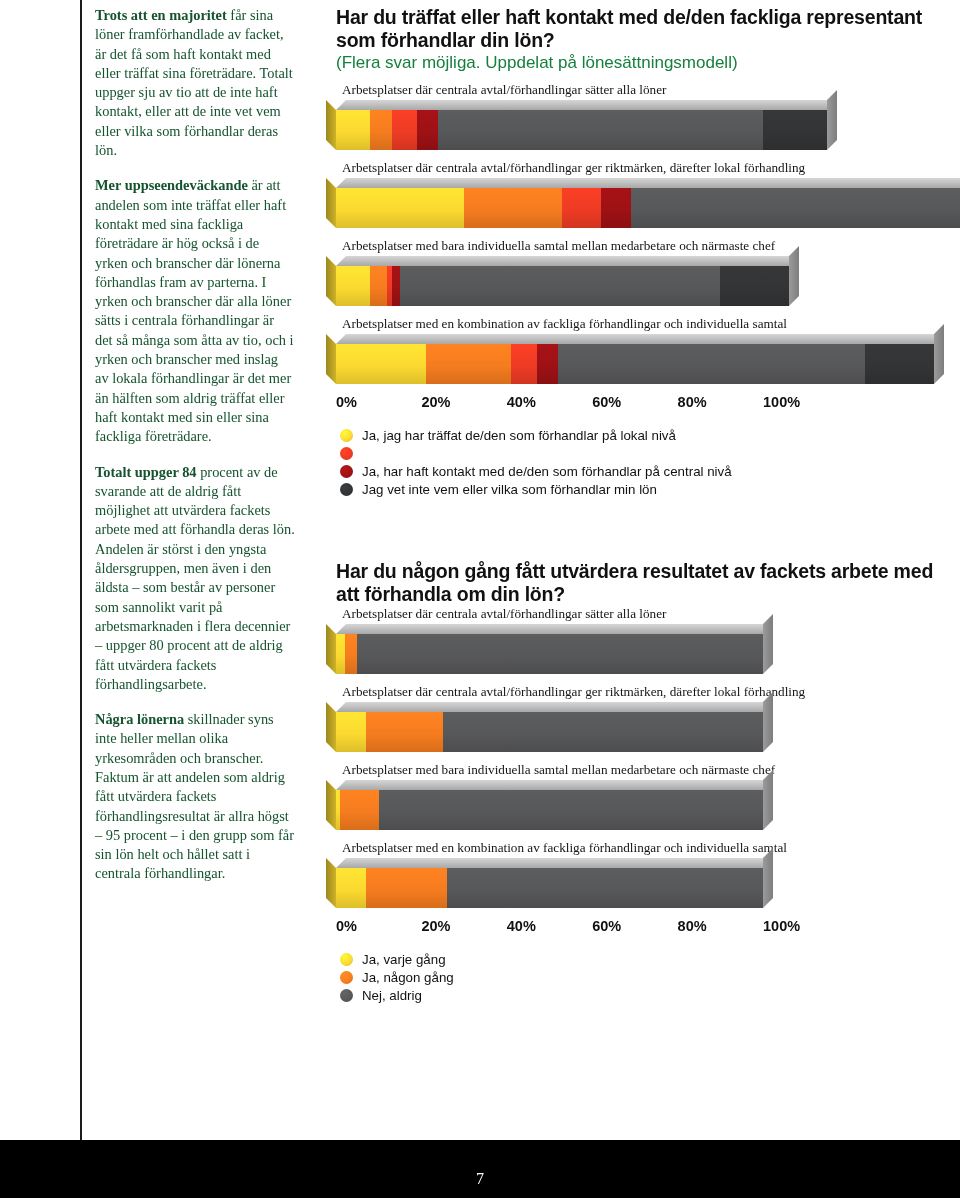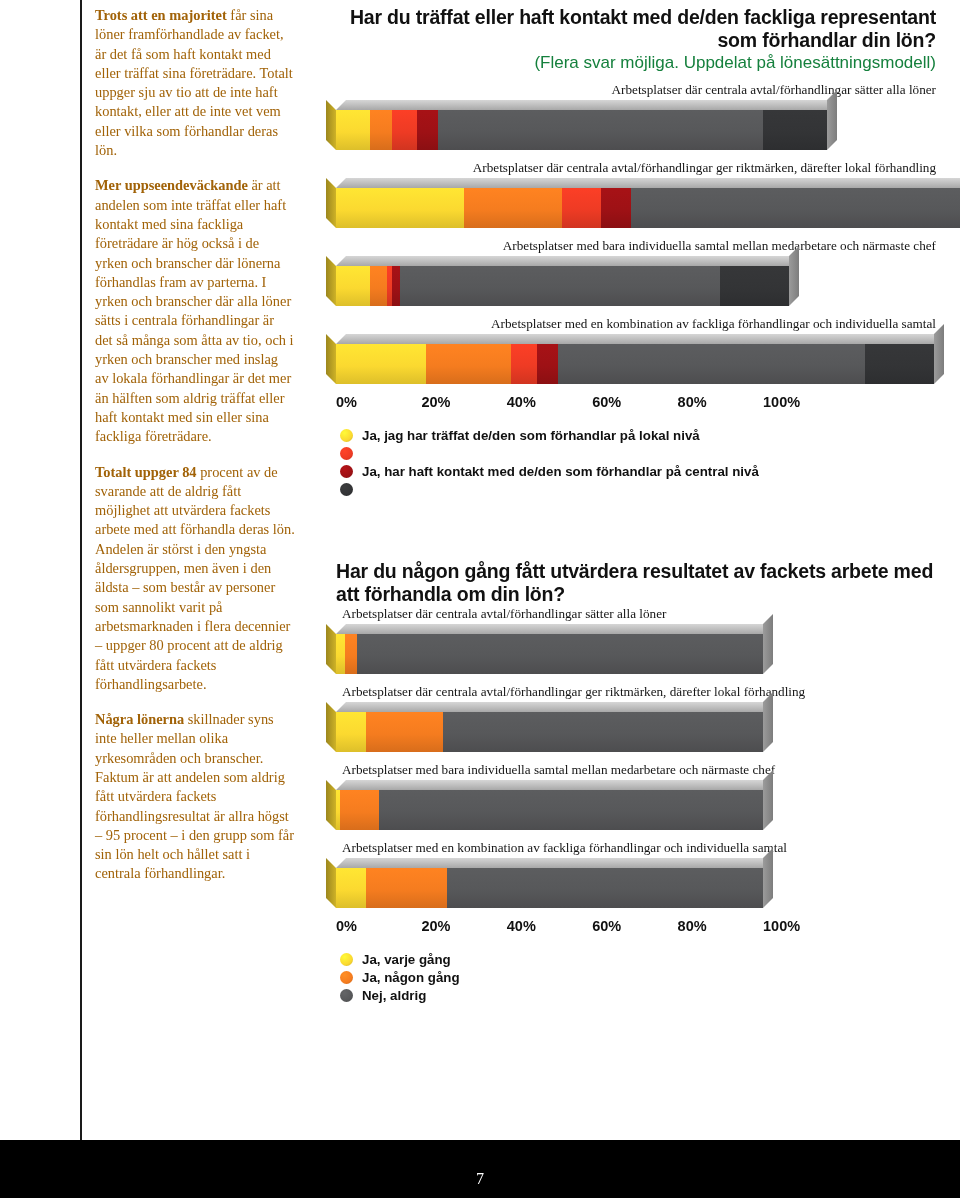--- a/index.html
+++ b/index.html
@@ -43,21 +43,21 @@
   
   .left-col {
     position: absolute;
     left: 95px; top: 6px;
     width: 200px;
   }
   .body-par {
     font-family: "Liberation Serif", serif;
     font-size: 14.4px;
     line-height: 19.3px;
-    color: #a16207;
+    color: #14532d;
     text-align: left;
     margin-bottom: 16px;
     hyphens: manual;
   }
   .body-par b { font-weight: bold; }
 
   
   .right-col {
     position: absolute;
     left: 336px; top: 0;
@@ -154,21 +154,21 @@
     height: 18px;
   }
   .legend-dot {
     width: 13px; height: 13px;
     border-radius: 50%;
     margin-right: 9px;
     flex: 0 0 auto;
   }
   .legend-text {
     font-family: "Liberation Sans", sans-serif;
-    font-weight: bold;
+    font-weight: normal;
     font-size: 13.3px;
     color: #111111;
     white-space: nowrap;
   }
 </style>
 </head>
 <body>
 
 <div class="page">
 
@@ -184,21 +184,21 @@
     <p class="body-par">
       <b>Totalt uppger 84</b><span> procent av de svarande att de aldrig fått möjlighet att utvärdera fackets arbete med att förhandla deras lön. Andelen är störst i den yngsta åldersgruppen, men även i den äldsta – som består av personer som sannolikt varit på arbetsmarknaden i flera decennier – uppger 80 procent att de aldrig fått utvärdera fackets förhandlingsarbete.</span>
     </p>
     <p class="body-par">
       <b>Några lönerna</b><span> skillnader syns inte heller mellan olika yrkesområden och branscher. Faktum är att andelen som aldrig fått utvärdera fackets förhandlingsresultat är allra högst – 95 procent – i den grupp som får sin lön helt och hållet satt i centrala förhandlingar.</span>
     </p>
   </div>
 
   <div class="right-col">
 
-    <div class="chart-block" id="chart-0" style="margin-top:6px;text-align:right;">
+    <div class="chart-block" id="chart-0" style="margin-top:6px;">
       <div class="q-title">Har du träffat eller haft kontakt med de/den fackliga representant som förhandlar din lön?</div>
       <div class="q-sub">(Flera svar möjliga. Uppdelat på lönesättningsmodell)</div>
       <div class="bars">
           <div class="series-label">Arbetsplatser där centrala avtal/förhandlingar sätter alla löner</div>
           <div class="bar-wrap">
             <div class="bar3d" style="width: 491.05px;">
               <div class="bar-top" style="width: 491.05px;"></div>
               <div class="bar-right" style="left: 491.05px;"></div>
               <div class="seg" style="left: 0px; width: 34.16px; background: linear-gradient(rgb(255, 230, 51) 0%, rgb(251, 217, 48) 55%, rgb(221, 191, 42) 100%);"></div>
               <div class="seg" style="left: 34.16px; width: 21.35px; background: linear-gradient(rgb(255, 131, 33) 0%, rgb(245, 124, 31) 55%, rgb(216, 109, 27) 100%);"></div>
@@ -265,20 +265,21 @@
           </div>
           <div class="legend-row">
             <span class="legend-dot" style="background: radial-gradient(circle at 35% 30%, rgb(255, 68, 41), rgb(238, 59, 36) 60%, rgb(190, 47, 29));"></span>
           </div>
           <div class="legend-row">
             <span class="legend-dot" style="background: radial-gradient(circle at 35% 30%, rgb(182, 20, 24), rgb(158, 17, 21) 60%, rgb(126, 14, 17));"></span>
             <span class="legend-text">Ja, har haft kontakt med de/den som förhandlar på central nivå</span>
           </div>
           <div class="legend-row">
             <span class="legend-dot" style="background: radial-gradient(circle at 35% 30%, rgb(59, 60, 62), rgb(51, 52, 54) 60%, rgb(41, 42, 43));"></span>
+            <span class="legend-text">Jag vet inte vem eller vilka som förhandlar min lön</span>
           </div>
         </div>
     </div>
 
     <div class="chart-block" id="chart-1" style="margin-top:62px;">
       <div class="q-title">Har du någon gång fått utvärdera resultatet av fackets arbete med att förhandla om din lön?</div>
       <div class="bars">
           <div class="series-label">Arbetsplatser där centrala avtal/förhandlingar sätter alla löner</div>
           <div class="bar-wrap">
             <div class="bar3d" style="width: 427px;">

